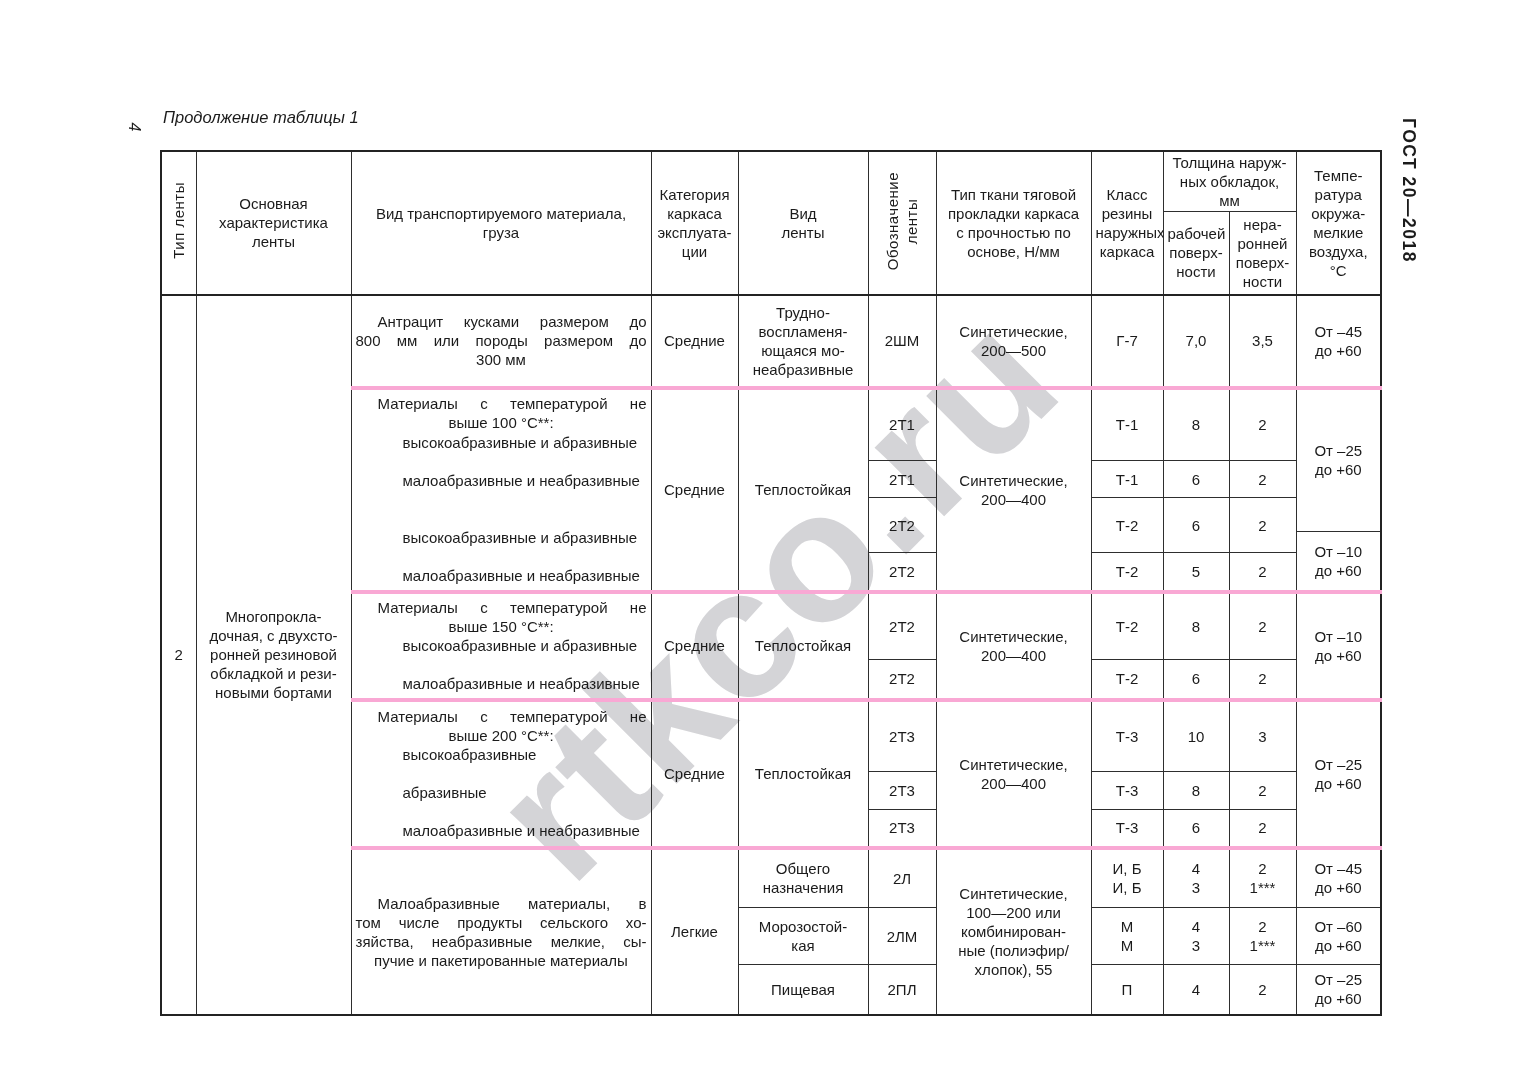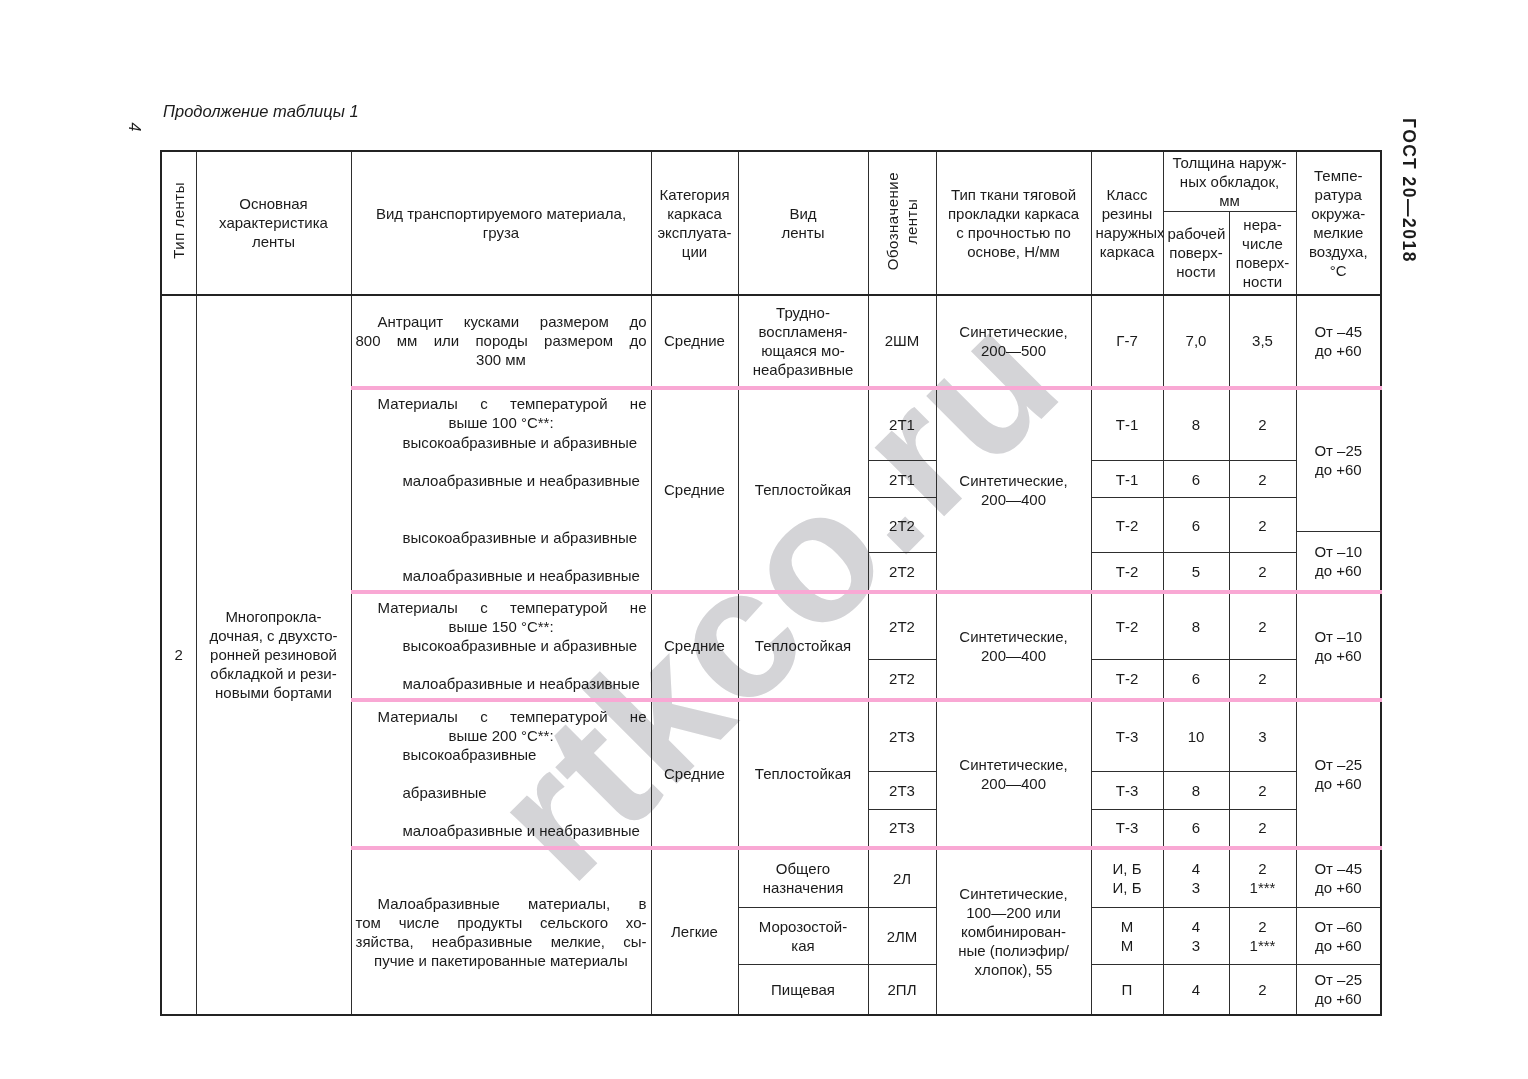--- a/index.html
+++ b/index.html
@@ -6,21 +6,21 @@
   body{
     width:1528px;height:1079px;position:relative;background:#ffffff;
     font-family:"Liberation Sans", sans-serif;color:#1b1b1b;overflow:hidden;
   }
   
   .page-number{
     position:absolute;left:130px;top:118px;font-size:16px;font-style:italic;
     transform:rotate(90deg);transform-origin:center;
   }
   .caption{
-    position:absolute;left:163px;top:102px;font-size:16.5px;font-style:italic;
+    position:absolute;left:163px;top:108px;font-size:16.5px;font-style:italic;
   }
   .doc-ref{
     position:absolute;left:1419px;top:118px;font-size:17.5px;font-weight:bold;
     letter-spacing:1.5px;white-space:nowrap;
     transform:rotate(90deg);transform-origin:0 0;
   }
   .watermark{
     position:absolute;left:460px;top:780px;z-index:1;
     font-size:185px;font-weight:bold;line-height:1;color:#d4d4d7;
     white-space:nowrap;transform:rotate(-45deg);transform-origin:0 0;
@@ -109,21 +109,21 @@
 окружа-
 мелкие
 воздуха,
 °С</td>
     </tr>
     <tr style="height:83px">
       <td class="preline">рабочей
 поверх-
 ности</td>
       <td class="preline">нера-
-числе
+ронней
 поверх-
 ности</td>
     </tr>
   </thead>
   <tbody>
 
     <tr style="height:93px">
       <td rowspan="14" class="top">2</td>
       <td rowspan="14" class="top preline">Многопрокла-
 дочная, с двухсто-

